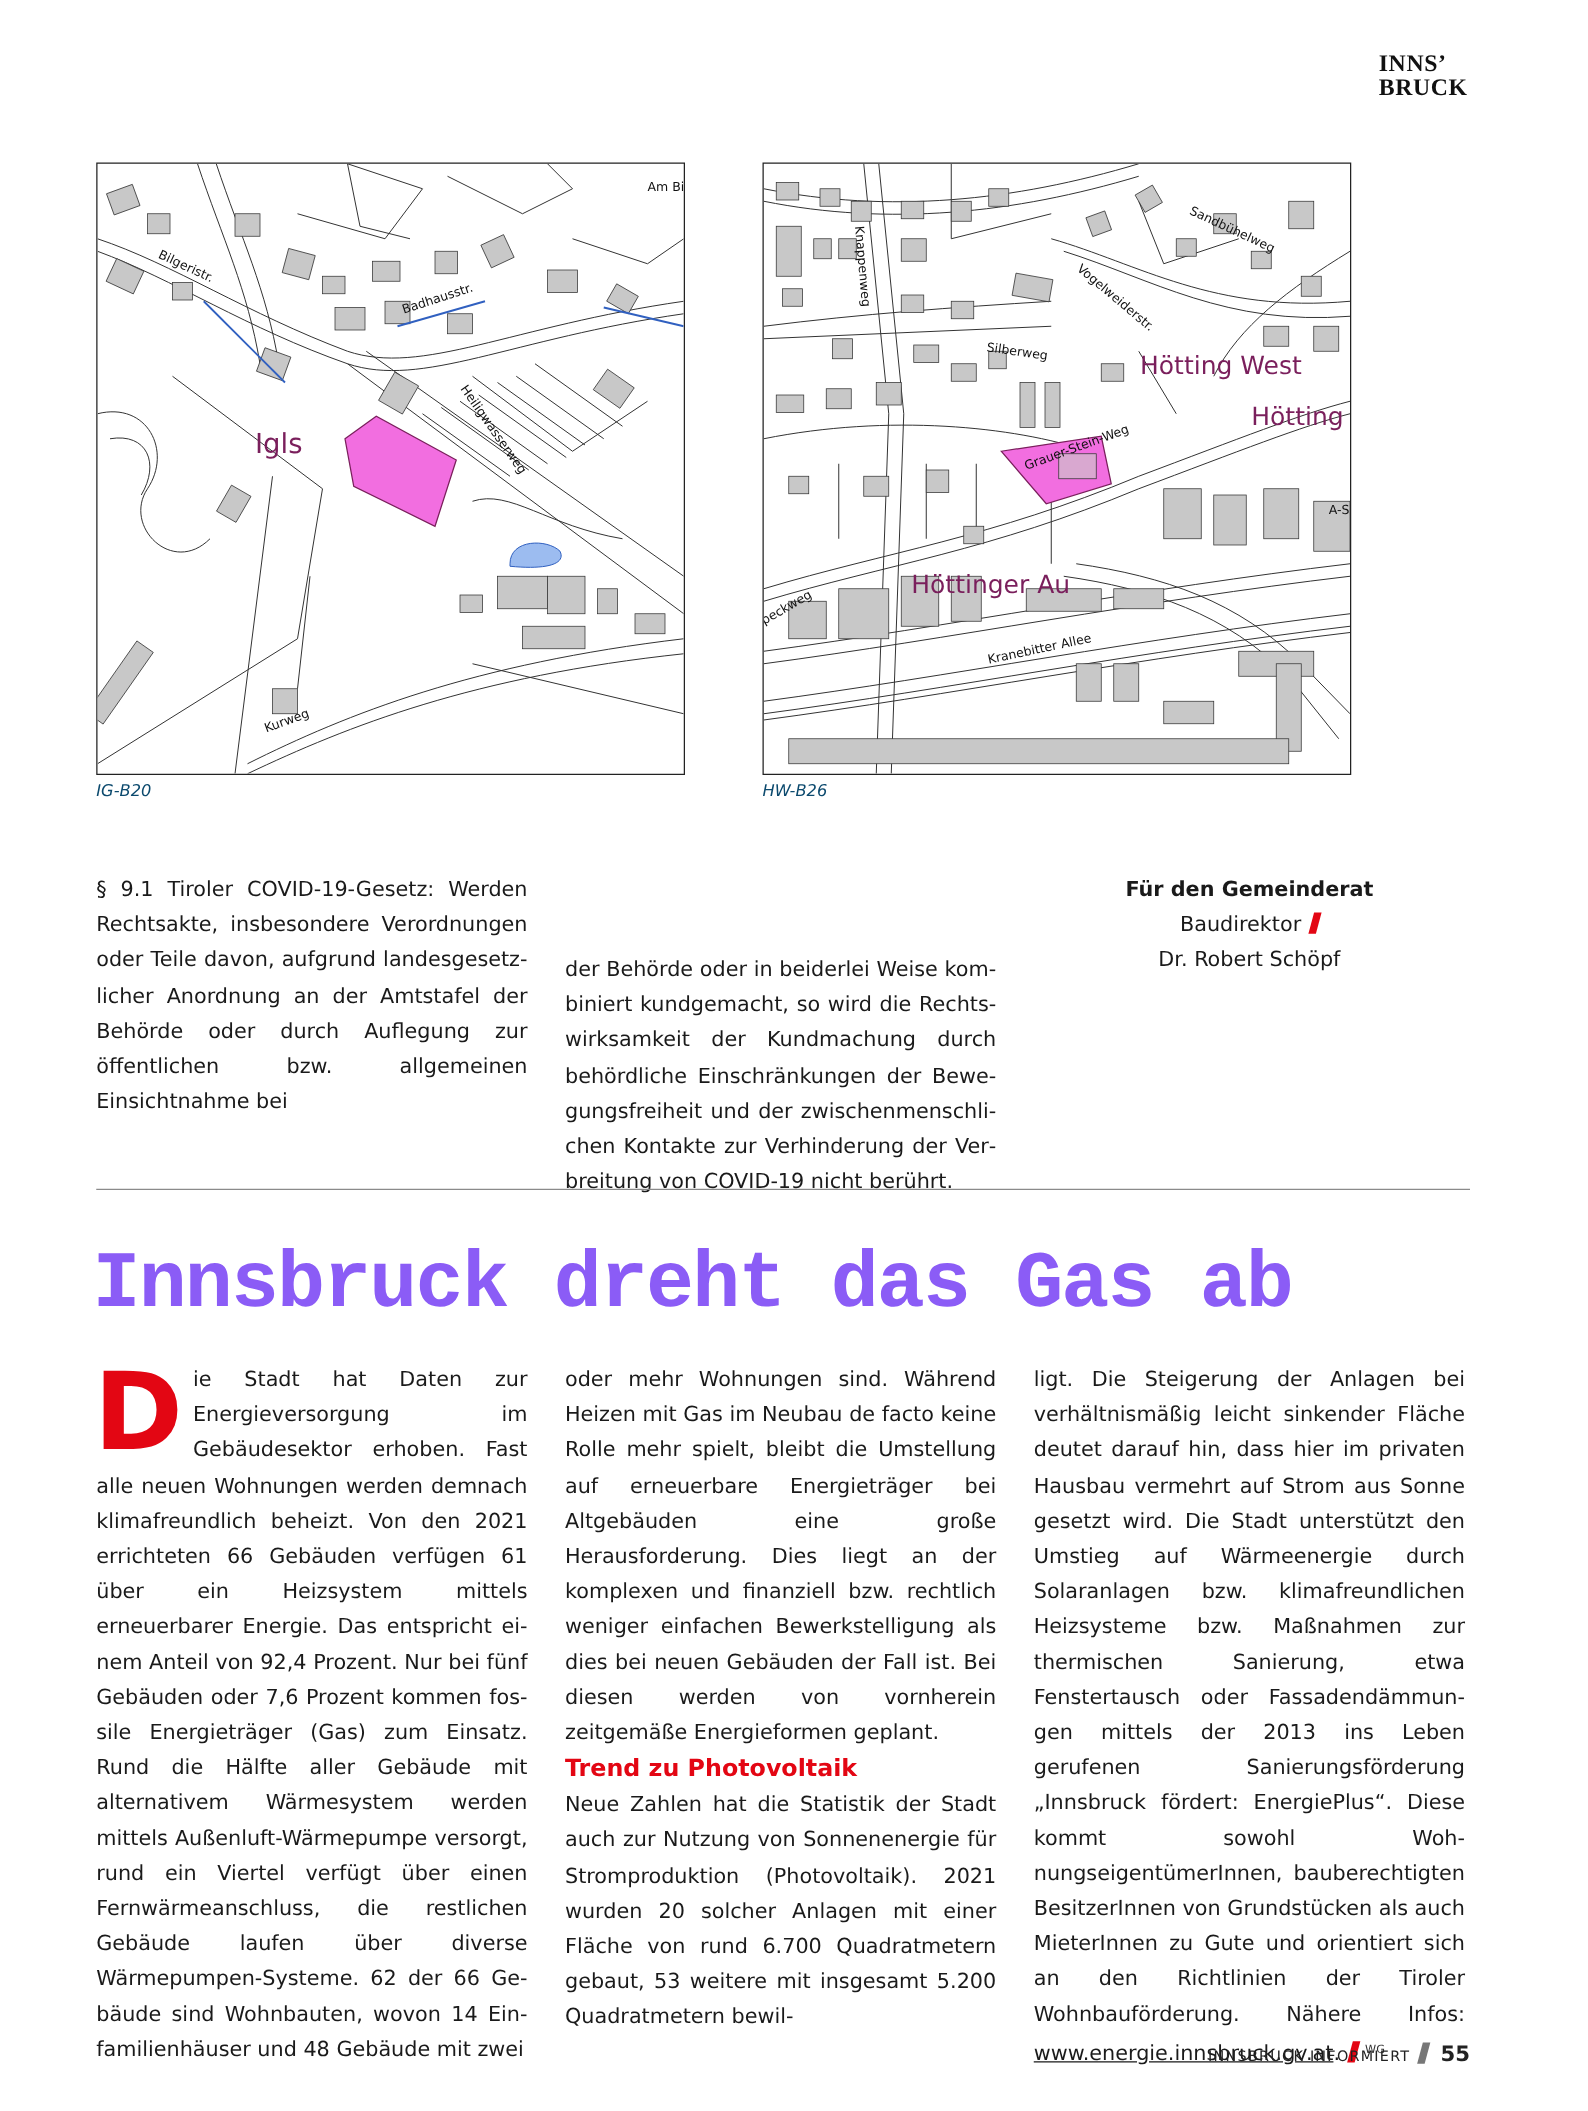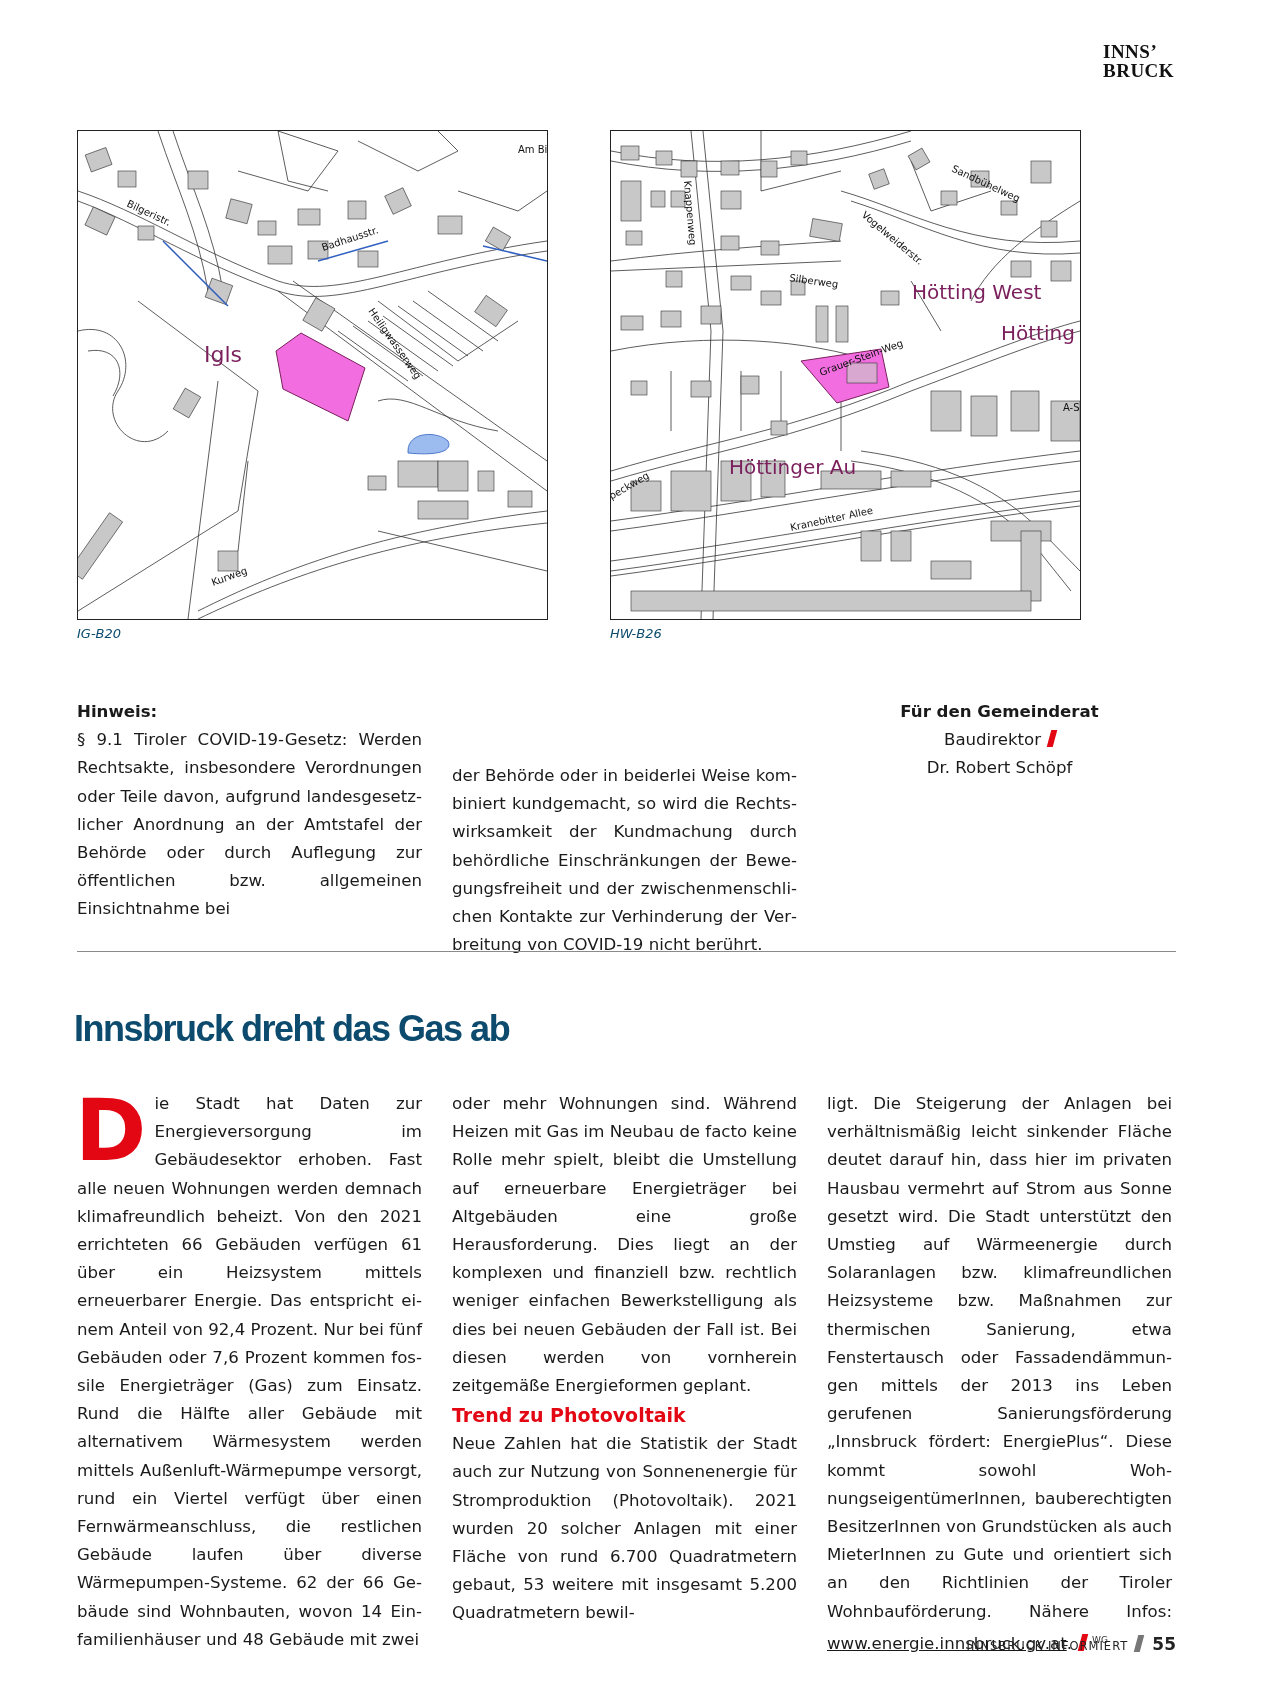--- a/index.html
+++ b/index.html
@@ -6,21 +6,21 @@
   body{width:1270px;height:1689px;position:relative;overflow:hidden;font-family:"DejaVu Sans","Liberation Sans",sans-serif;color:#1a1a1a;}
   .logo{position:absolute;left:1103px;top:42px;font-family:Liberation Serif, serif;font-weight:900;font-size:19px;line-height:19px;letter-spacing:0.5px;color:#111;}
   .logo div{display:block;}
   .map{position:absolute;border:1.5px solid #222;background:#fff;overflow:hidden;}
   .map svg{display:block;width:100%;height:100%;}
   .map-caption{position:absolute;font-family:"DejaVu Sans",sans-serif;font-style:italic;font-size:13px;color:#0c4a6e;}
   .col{position:absolute;font-family:"DejaVu Sans",sans-serif;font-size:16.6px;line-height:28.2px;color:#1a1a1a;text-align:justify;}
   .col p{margin:0;}
   .bold{font-weight:bold;}
   .rule{position:absolute;left:77px;top:951px;width:1099px;height:1px;background:#8a8a8a;}
-  .headline{position:absolute;left:74px;top:996px;font-family:Liberation Sans, sans-serif;font-weight:bold;font-size:36px;letter-spacing:-1.5px;color:#0c4a6e;line-height:66px;}
+  .headline{position:absolute;left:74px;top:996px;font-family:Liberation Mono, monospace;font-weight:bold;font-size:64px;letter-spacing:-1.5px;color:#8b5cf6;line-height:66px;}
   .dropcap{float:left;font-family:"DejaVu Sans",sans-serif;font-weight:bold;font-size:86px;line-height:72px;color:#e30613;margin:4px 8px 0 -2px;}
   .subhead{font-weight:bold;color:#e30613;font-size:19px;margin-top:14px;line-height:30px;}
   .slash{display:inline-block;width:6px;height:17px;background:#e30613;transform:skewX(-15deg);margin-left:8px;vertical-align:-2px;}
   .slash.gray{background:#777;}
   .sup{font-size:9px;vertical-align:6px;margin-left:6px;color:#333;}
   .link{text-decoration:underline;color:#1a1a1a;}
   .footer{position:absolute;right:94px;top:1634px;font-family:"DejaVu Sans",sans-serif;font-size:11.5px;letter-spacing:1px;color:#222;}
   .footer .num{font-size:17px;letter-spacing:0;margin-left:10px;font-weight:bold;}
 </style>
 </head>
@@ -211,21 +211,20 @@
       <text x="210" y="245" transform="rotate(-20 210 245)">Grauer-Stein-Weg</text>
       <text x="180" y="400" transform="rotate(-12 180 400)">Kranebitter Allee</text>
       <text x="-5" y="372" transform="rotate(-30 -5 372)">Speckweg</text>
       <text x="452" y="280">A-S</text>
     </g>
   </svg>
 </div>
 <div class="map-caption" style="left:610px;top:626px;">HW-B26</div>
 
 <div class="col" style="left:77px;top:698px;width:345px;">
-  <p class="bold">Hinweis:</p>
   <p>§ 9.1 Tiroler COVID-19-Gesetz: Werden Rechtsakte, insbesondere Verordnungen oder Teile davon, aufgrund landesgesetz­licher Anordnung an der Amtstafel der Be­hörde oder durch Auflegung zur öffentli­chen bzw. allgemeinen Einsichtnahme bei</p>
 </div>
 <div class="col" style="left:452px;top:730px;width:345px;margin-top:32px;">
   <p>der Behörde oder in beiderlei Weise kom­biniert kundgemacht, so wird die Rechts­wirksamkeit der Kundmachung durch behördliche Einschränkungen der Bewe­gungsfreiheit und der zwischenmenschli­chen Kontakte zur Verhinderung der Ver­breitung von COVID-19 nicht berührt.</p>
 </div>
 <div class="col" style="left:827px;top:698px;width:345px;text-align:center;">
   <p class="bold">Für den Gemeinderat</p>
   <p><span>Baudirektor</span><span class="slash"></span></p>
   <p>Dr. Robert Schöpf</p>
 </div>

